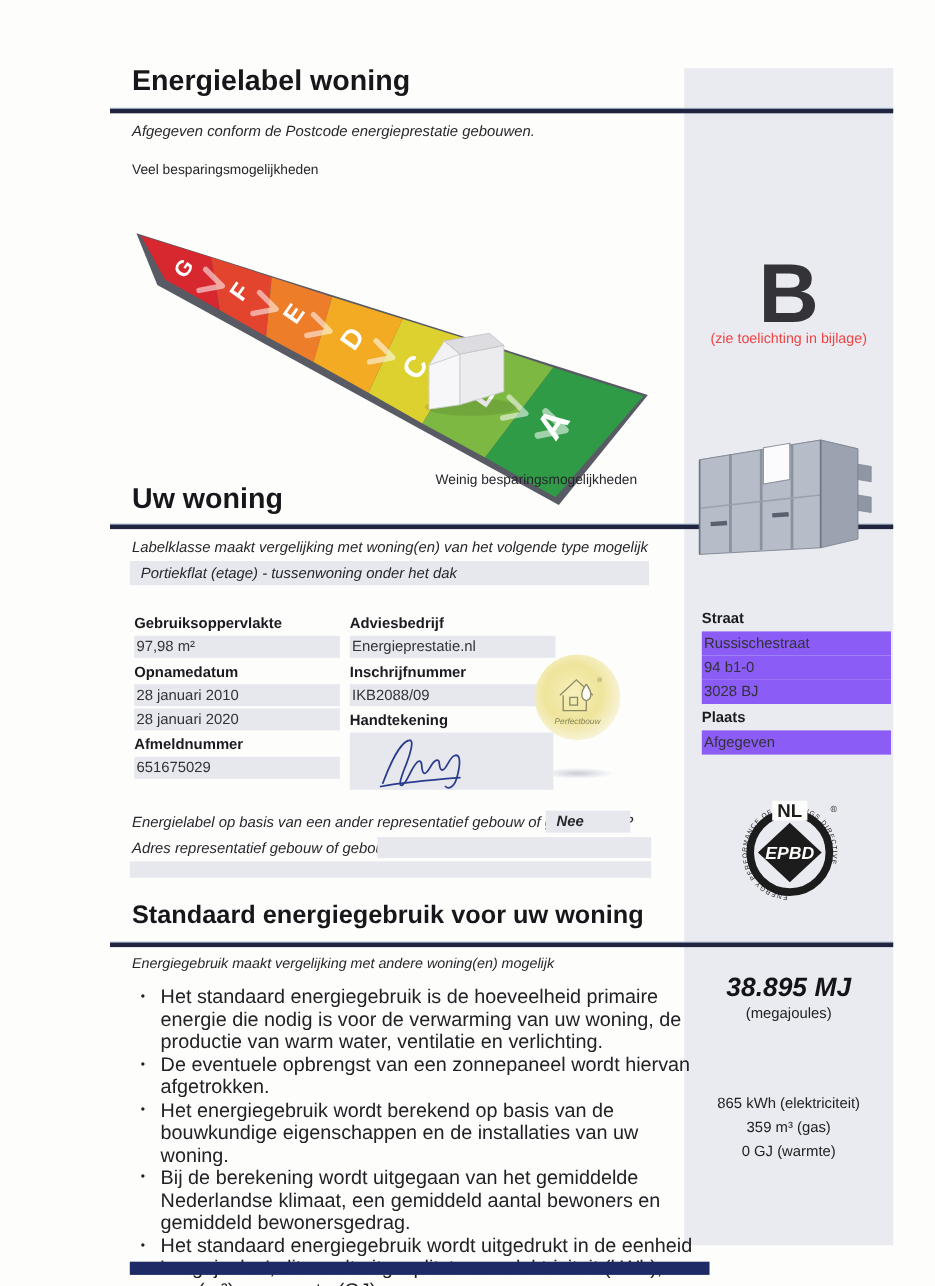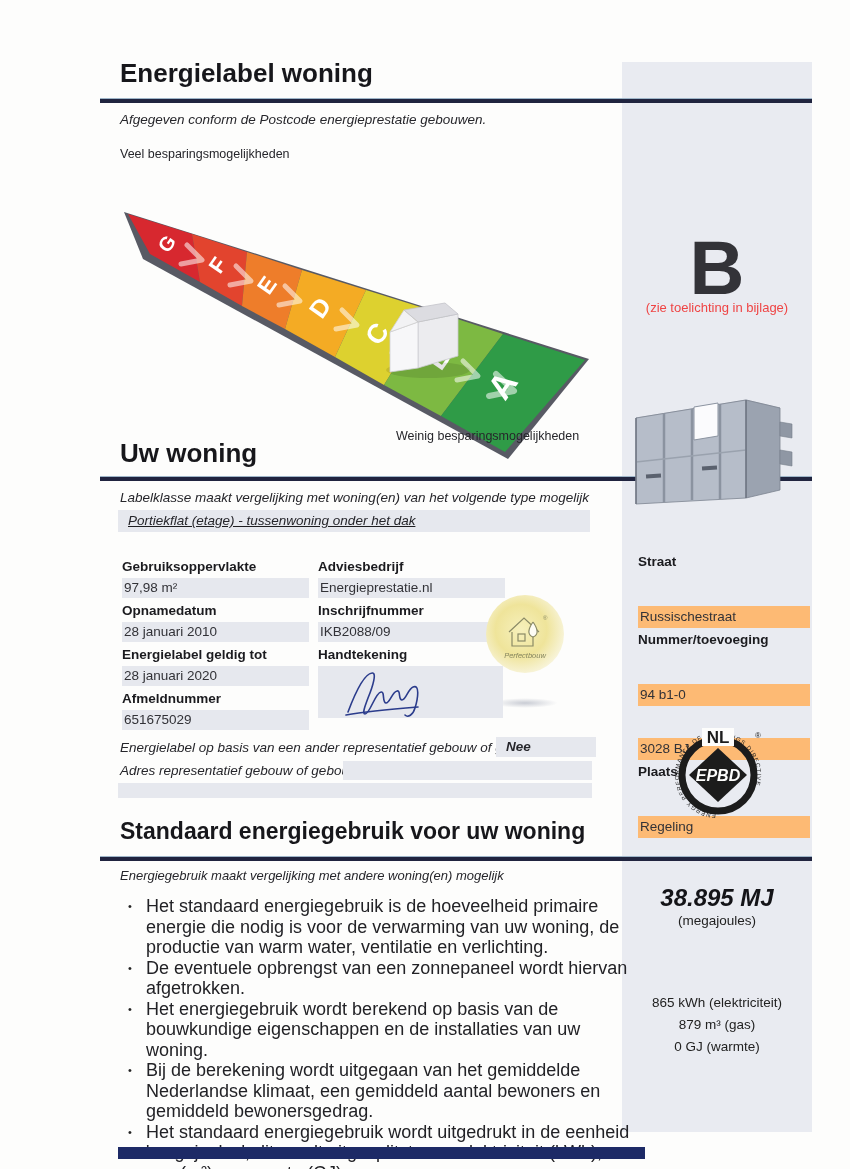--- a/index.html
+++ b/index.html
@@ -16,21 +16,21 @@
   #rule3{left:100px;top:857px;width:712px;}
   .h-main{font-size:26px;font-weight:bold;letter-spacing:0;color:#17171b;z-index:3;}
   .italic-line{font-style:italic;font-size:13.5px;color:#26262b;z-index:3;}
   .small-label{font-size:12.5px;color:#26262b;z-index:3;}
   .grey-field{background:#e6e8ee;z-index:3;}
   .field-label{font-weight:bold;font-size:13.5px;color:#1b1b1f;line-height:22px;white-space:nowrap;}
   .field-value{font-size:13.5px;color:#323237;line-height:20px;padding-left:2px;white-space:nowrap;}
   .fieldcol{z-index:4;}
   .fieldcol .grey-field{width:185px;height:20px;margin-bottom:2px;}
   .sidecol .field-label{line-height:24px;}
-  .sidecol .field-value{line-height:22px;background:#fdba74;width:170px;margin-top:32px;}
+  .sidecol .field-value{line-height:22px;background:#8b5cf6;width:170px;}
   .big-letter{font-size:76px;font-weight:bold;color:#333338;line-height:1;z-index:3;}
   .rating-note{font-size:13px;color:#ef4444;z-index:3;}
   .mj-total{font-size:24px;font-weight:bold;color:#141418;text-align:center;z-index:3;font-style:italic;}
   .mj-unit{font-size:13.5px;color:#222;text-align:center;z-index:3;}
   .breakdown{font-size:13.5px;color:#222;text-align:center;line-height:22px;z-index:3;}
   ul.bullets{left:122px;top:896px;width:512px;margin:0;padding:0;list-style:none;z-index:3;position:absolute;}
   ul.bullets li{position:relative;padding-left:24px;font-size:18px;line-height:20.5px;color:#222226;}
   ul.bullets li::before{content:"•";position:absolute;left:6px;top:0;font-size:11px;line-height:20.5px;color:#222;}
   .bottom-bar{left:118px;top:1147px;width:527px;height:12px;background:#1d2a66;z-index:3;}
   svg text{font-family:"Liberation Sans","DejaVu Sans",sans-serif;}
@@ -107,30 +107,29 @@
   <polygon points="66,21 90,17 90,50 66,54" fill="#fbfbfd" stroke="#8b93a0" stroke-width="1"></polygon>
   <rect x="18" y="88" width="15" height="4" fill="#5a616e" transform="rotate(-4 25 90)"></rect>
   <rect x="74" y="80" width="15" height="4" fill="#5a616e" transform="rotate(-4 81 82)"></rect>
   <line x1="8" y1="32" x2="8" y2="118" stroke="#6f7683" stroke-width="1.5"></line>
   <line x1="118" y1="14" x2="118" y2="112" stroke="#6f7683" stroke-width="1.5"></line>
 </svg>
 
 <div class="abs h-main" style="left:120px;top:438px;">Uw woning</div>
 <div class="abs rule" id="rule2"></div>
 <div class="abs italic-line" style="left:120px;top:490px;">Labelklasse maakt vergelijking met woning(en) van het volgende type mogelijk</div>
-<div class="abs grey-field" style="left:118px;top:510px;width:472px;height:22px;text-decoration:underline;">
+<div class="abs grey-field" style="left:118px;top:510px;width:472px;height:22px;">
   <div class="italic-line" style="padding:3px 0 0 10px;">Portiekflat (etage) - tussenwoning onder het dak</div>
 </div>
 
 <div class="abs fieldcol" style="left:122px;top:556px;">
   <div class="field-label">Gebruiksoppervlakte</div>
   <div class="field-value grey-field">97,98 m²</div>
   <div class="field-label">Opnamedatum</div>
   <div class="field-value grey-field">28 januari 2010</div>
-  <div class="field-label">Energielabel geldig tot</div>
   <div class="field-value grey-field">28 januari 2020</div>
   <div class="field-label">Afmeldnummer</div>
   <div class="field-value grey-field">651675029</div>
 </div>
 
 <div class="abs fieldcol" style="left:318px;top:556px;">
   <div class="field-label">Adviesbedrijf</div>
   <div class="field-value grey-field">Energieprestatie.nl</div>
   <div class="field-label">Inschrijfnummer</div>
   <div class="field-value grey-field">IKB2088/09</div>
@@ -162,29 +161,28 @@
     <path d="M52 30 C47 37 46 43 52 45 C58 43 57 37 52 30" fill="#fdfcf4"></path>
   </g>
   <text x="62" y="28" font-size="6" fill="#8a8a66">®</text>
   <text x="44" y="66" font-size="7.5" font-style="italic" fill="#85855e" text-anchor="middle">Perfectbouw</text>
 </svg>
 <div class="abs logo-shadow"></div>
 
 <div class="abs sidecol" style="left:638px;top:550px;z-index:3;">
   <div class="field-label">Straat</div>
   <div class="field-value">Russischestraat</div>
-  <div class="field-label">Nummer/toevoeging</div>
   <div class="field-value">94 b1-0</div>
   <div class="field-value">3028 BJ</div>
   <div class="field-label">Plaats</div>
-  <div class="field-value">Regeling</div>
+  <div class="field-value">Afgegeven</div>
 </div>
 
 <div class="abs italic-line" style="left:120px;top:740px;">Energielabel op basis van een ander representatief gebouw of gebouwdeel?</div>
-<div class="abs grey-field" style="left:496px;top:737px;width:100px;height:20px;">
+<div class="abs grey-field" style="left:496px;top:737px;width:77px;height:20px;">
   <div class="italic-line" style="padding:2px 0 0 10px;font-weight:bold;">Nee</div>
 </div>
 <div class="abs italic-line" style="left:120px;top:763px;">Adres representatief gebouw of gebouwdeel:</div>
 <div class="abs grey-field" style="left:343px;top:761px;width:249px;height:19px;"></div>
 <div class="abs grey-field" style="left:118px;top:783px;width:474px;height:15px;"></div>
 
 <svg class="abs" style="left:665px;top:722px;z-index:3;" width="106" height="106" viewBox="0 0 106 106">
   <defs>
     <path id="ringPath" d="M53 92 A39 39 0 0 1 53 14 A39 39 0 0 1 53 92"></path>
   </defs>
@@ -209,17 +207,17 @@
 <ul class="bullets">
   <li>Het standaard energiegebruik is de hoeveelheid primaire energie die nodig is voor de verwarming van uw woning, de productie van warm water, ventilatie en verlichting.</li>
   <li>De eventuele opbrengst van een zonnepaneel wordt hiervan afgetrokken.</li>
   <li>Het energiegebruik wordt berekend op basis van de bouwkundige eigenschappen en de installaties van uw woning.</li>
   <li>Bij de berekening wordt uitgegaan van het gemiddelde Nederlandse klimaat, een gemiddeld aantal bewoners en gemiddeld bewonersgedrag.</li>
   <li>Het standaard energiegebruik wordt uitgedrukt in de eenheid 'megajoules', dit wordt uitgesplitst naar elektriciteit (kWh), gas (m³) en warmte (GJ).</li>
 </ul>
 
 <div class="abs breakdown" style="left:622px;top:992px;width:190px;">
   <div>865 kWh (elektriciteit)</div>
-  <div>879 m³ (gas)</div>
+  <div>359 m³ (gas)</div>
   <div>0 GJ (warmte)</div>
 </div>
 
 <div class="abs bottom-bar"></div>
 
 </body></html>

